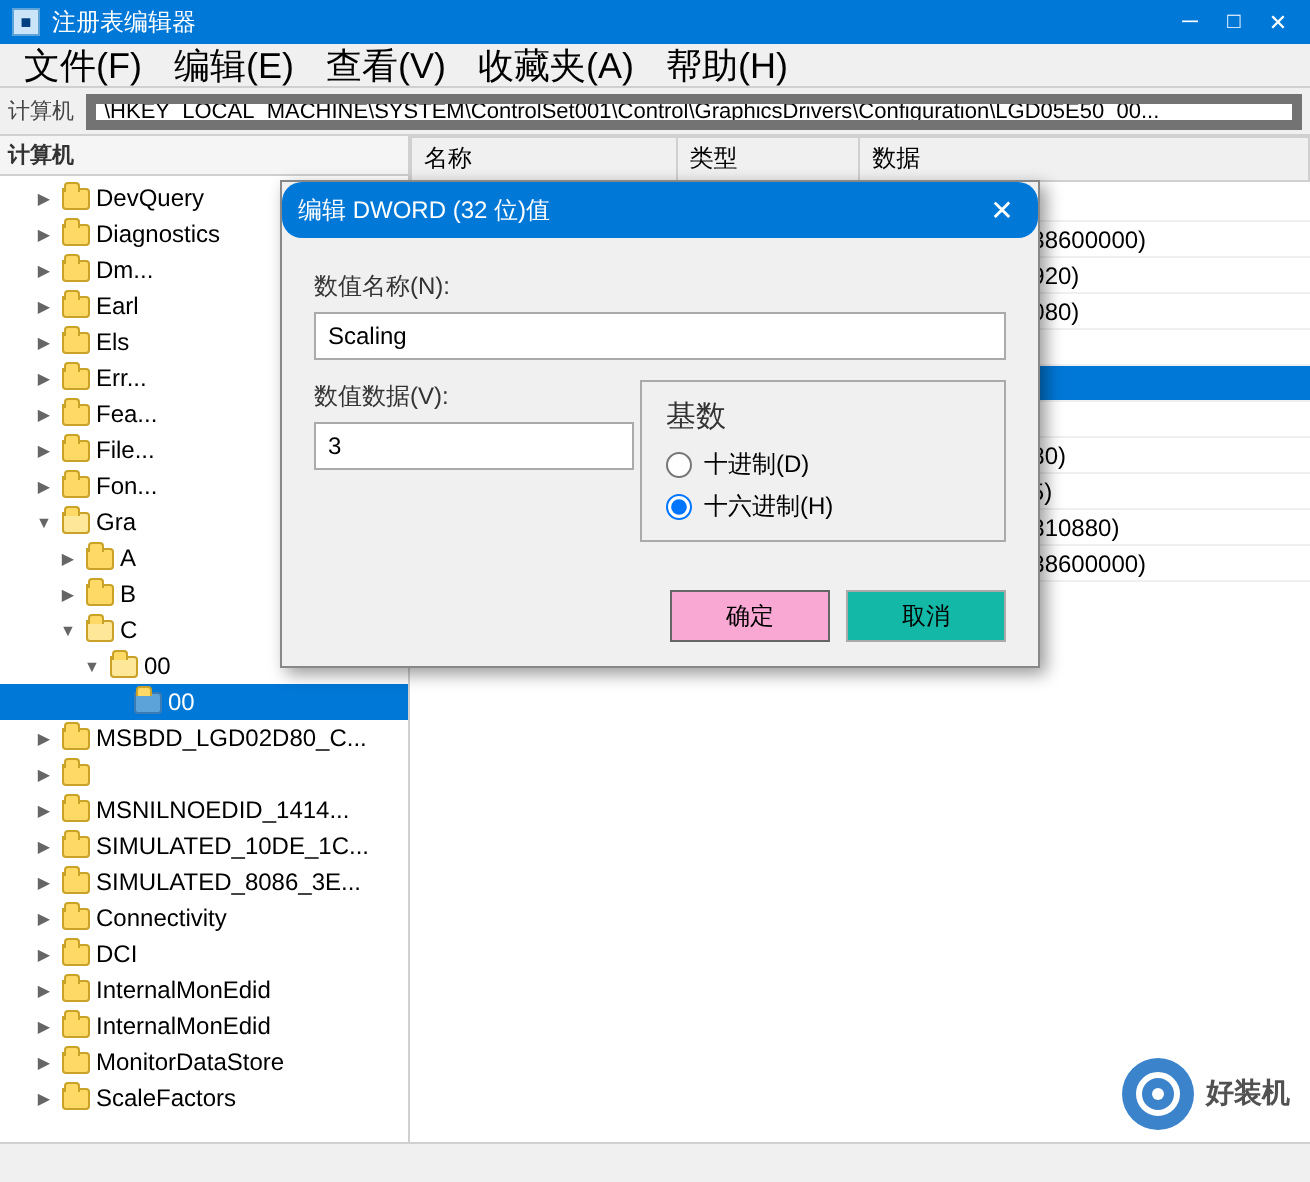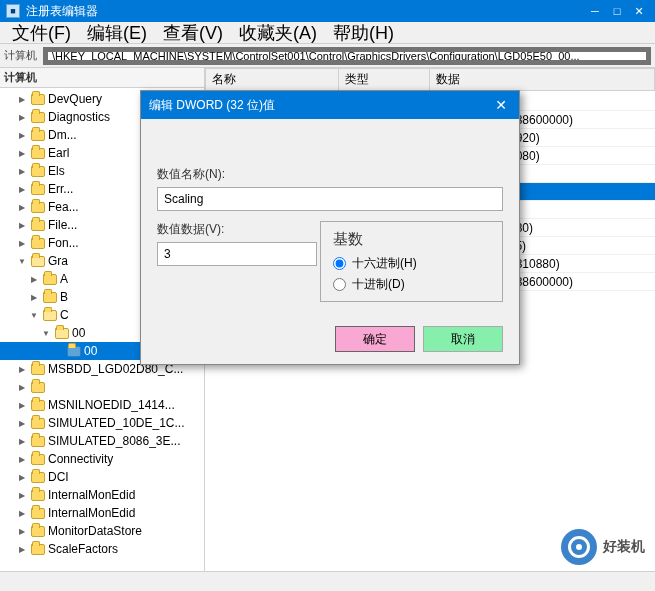--- a/index.html
+++ b/index.html
@@ -237,32 +237,32 @@
     }
 
     .dialog-title-bar {
       background: #0078d7;
       color: white;
       height: 28px;
       display: flex;
       align-items: center;
       padding: 0 8px;
       font-size: 12px;
+      border-radius: 10px;
     }
     .dialog-title-text { flex: 1; }
     .dialog-close-btn {
       width: 20px; height: 20px;
       background: transparent;
       color: white; border: none; cursor: pointer;
       font-size: 14px; line-height: 1;
     }
 
     .dialog-body {
       padding: 16px;
-      margin-top: 31px;
     }
 
     .form-group { margin-bottom: 10px; }
     .form-label {
       display: block;
       margin-bottom: 4px;
       font-size: 12px;
       color: #333;
     }
     .form-input {
@@ -312,21 +312,21 @@
     .dialog-footer {
       display: flex;
       justify-content: flex-end;
       gap: 8px;
       padding: 8px 16px 12px;
     }
     .dialog-btn {
       width: 80px;
       height: 26px;
       border: 1px solid #aaa;
-      background: #86efac;
+      background: #14b8a6;
       font-size: 12px;
       cursor: pointer;
       display: flex; align-items: center; justify-content: center;
     }
     .dialog-btn.primary { background: #f9a8d4; border-color: #666; }
 
     
     .watermark {
       position: absolute;
       bottom: 26px;
@@ -623,26 +623,26 @@
       </div>
       <div class="form-row">
         <div>
           <label class="form-label">数值数据(V):</label>
           <input class="value-input" type="text" value="3" style="">
         </div>
         <div class="base-group">
           <div class="base-title">基数</div>
           <div class="radio-group">
             <label class="radio-item">
+              <input type="radio" name="base" class="radio-input" style="">
+              <span>十进制(D)</span>
+            </label>
+            <label class="radio-item">
               <input type="radio" name="base" class="radio-input" checked="" style="">
               <span>十六进制(H)</span>
-            </label>
-            <label class="radio-item">
-              <input type="radio" name="base" class="radio-input" style="">
-              <span>十进制(D)</span>
             </label>
           </div>
         </div>
       </div>
     </div>
     <div class="dialog-footer">
       <button class="dialog-btn primary">确定</button>
       <button class="dialog-btn">取消</button>
     </div>
   </div>

